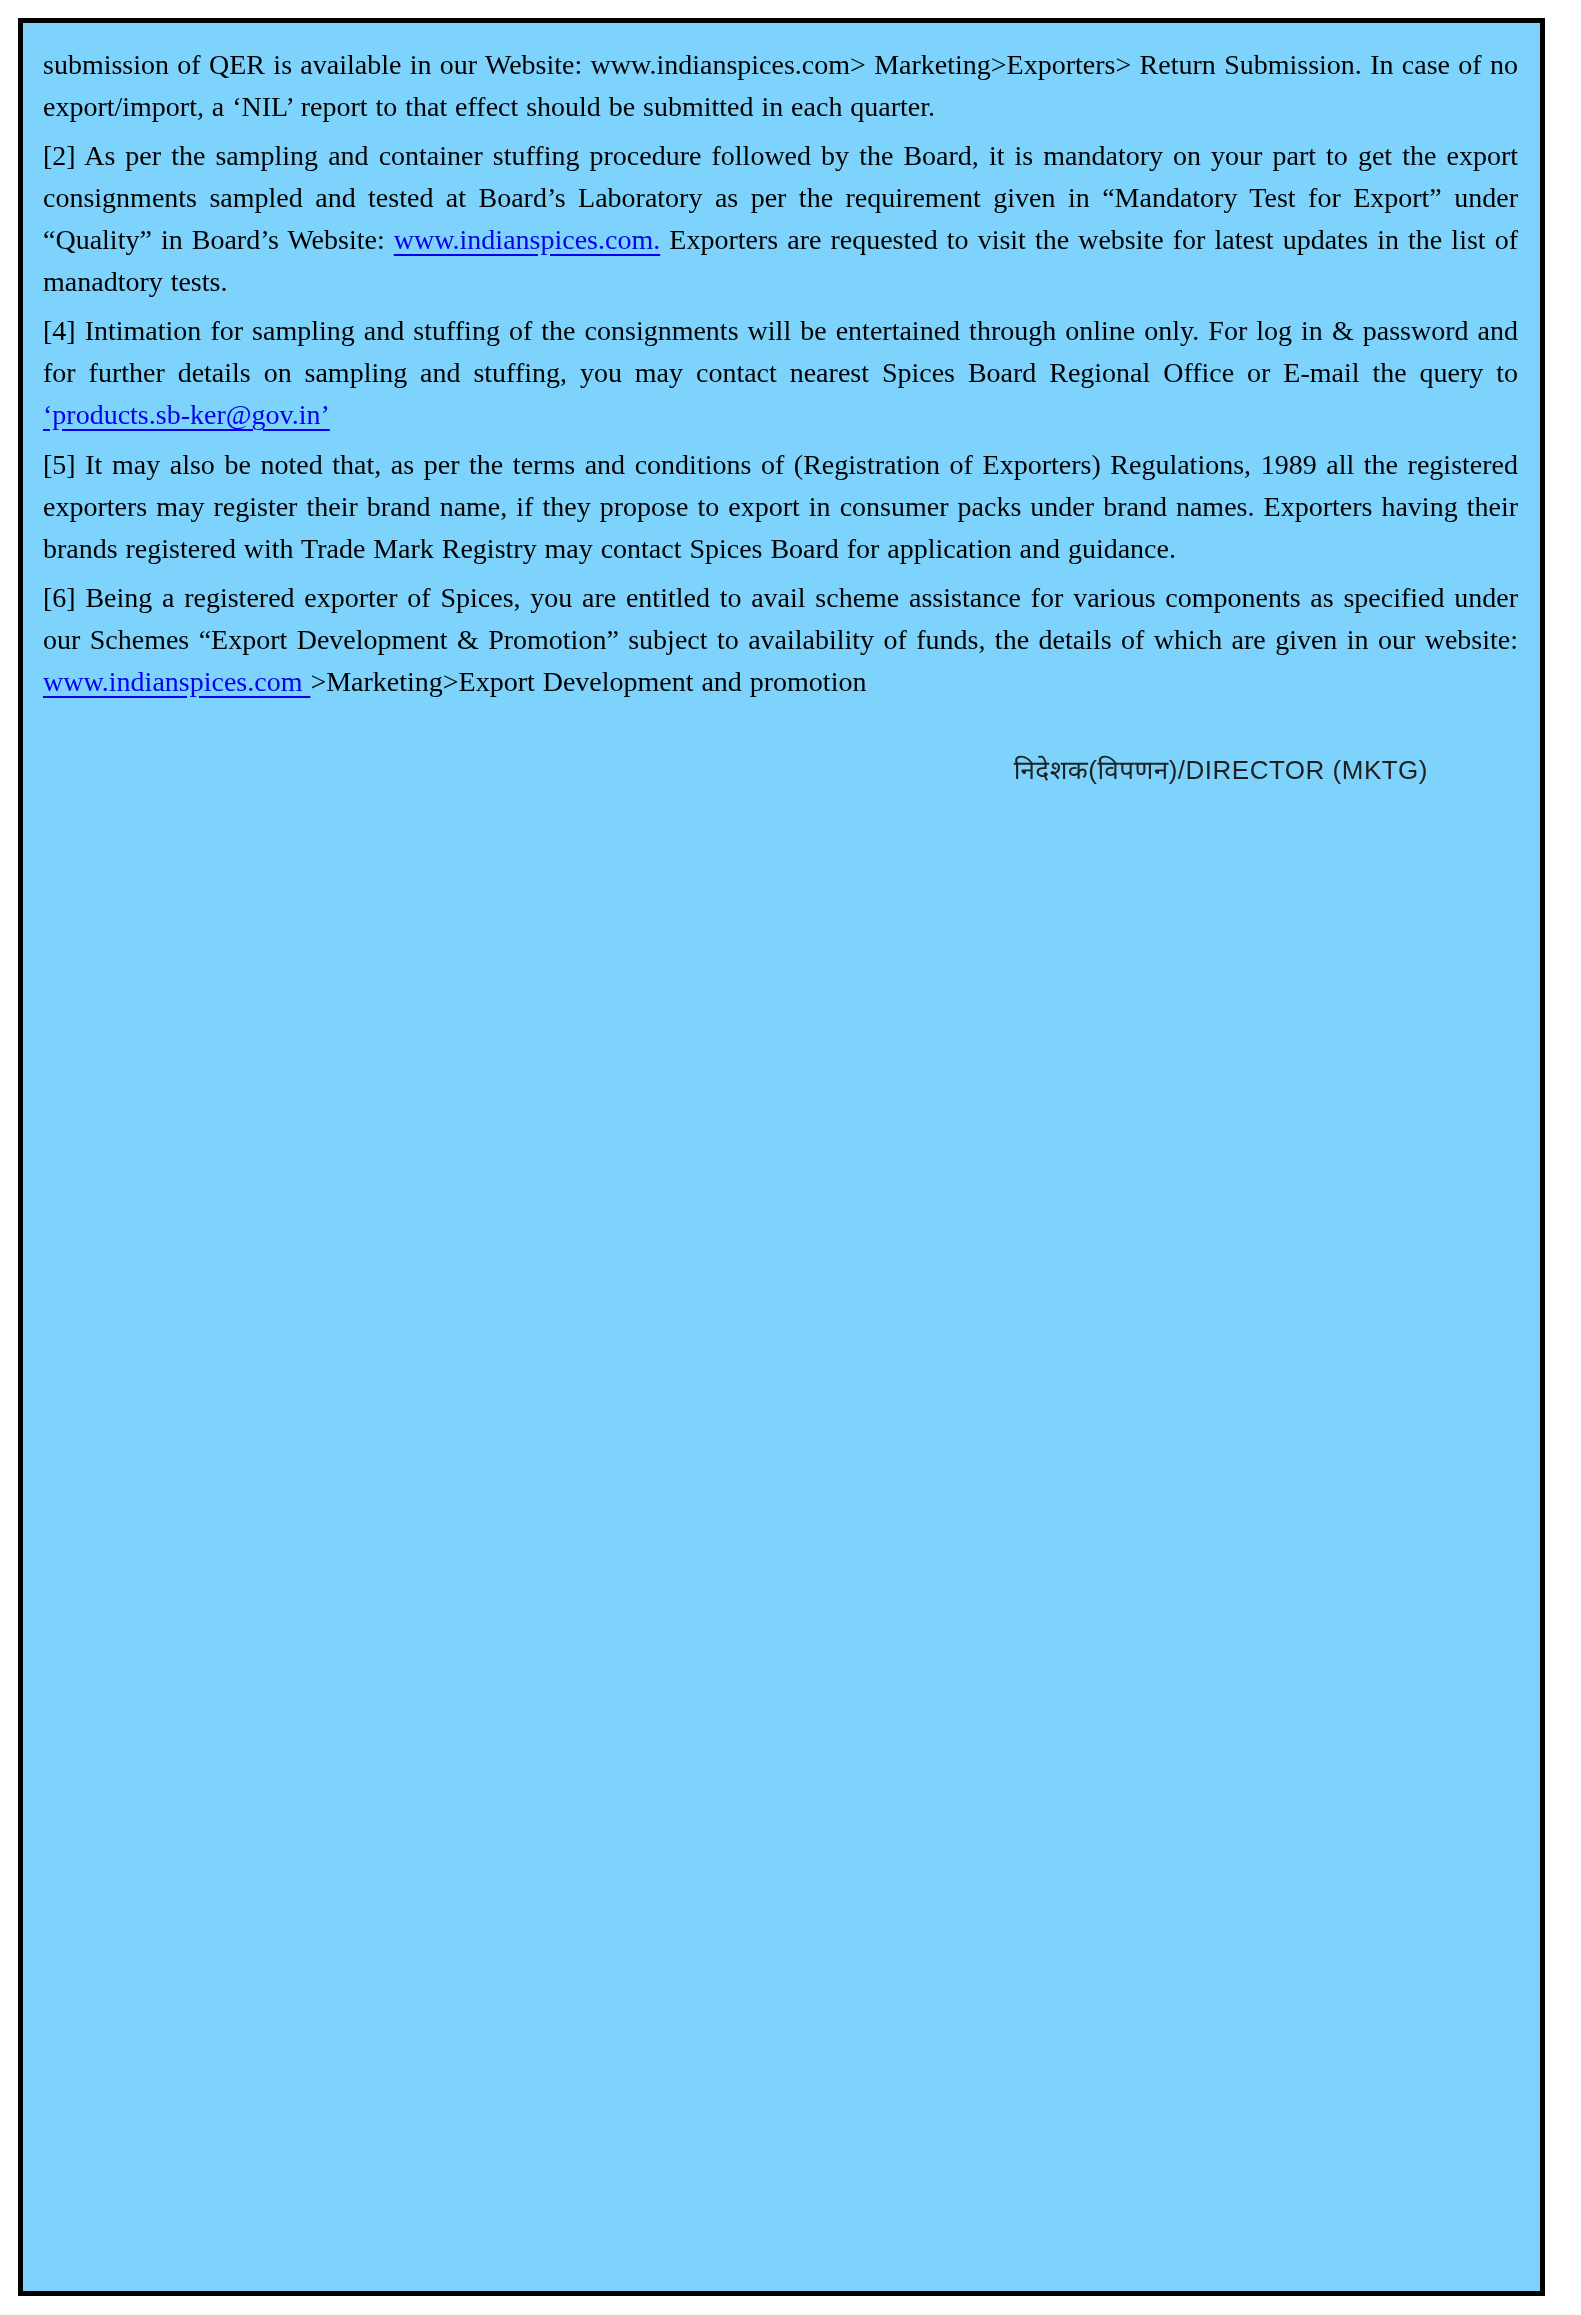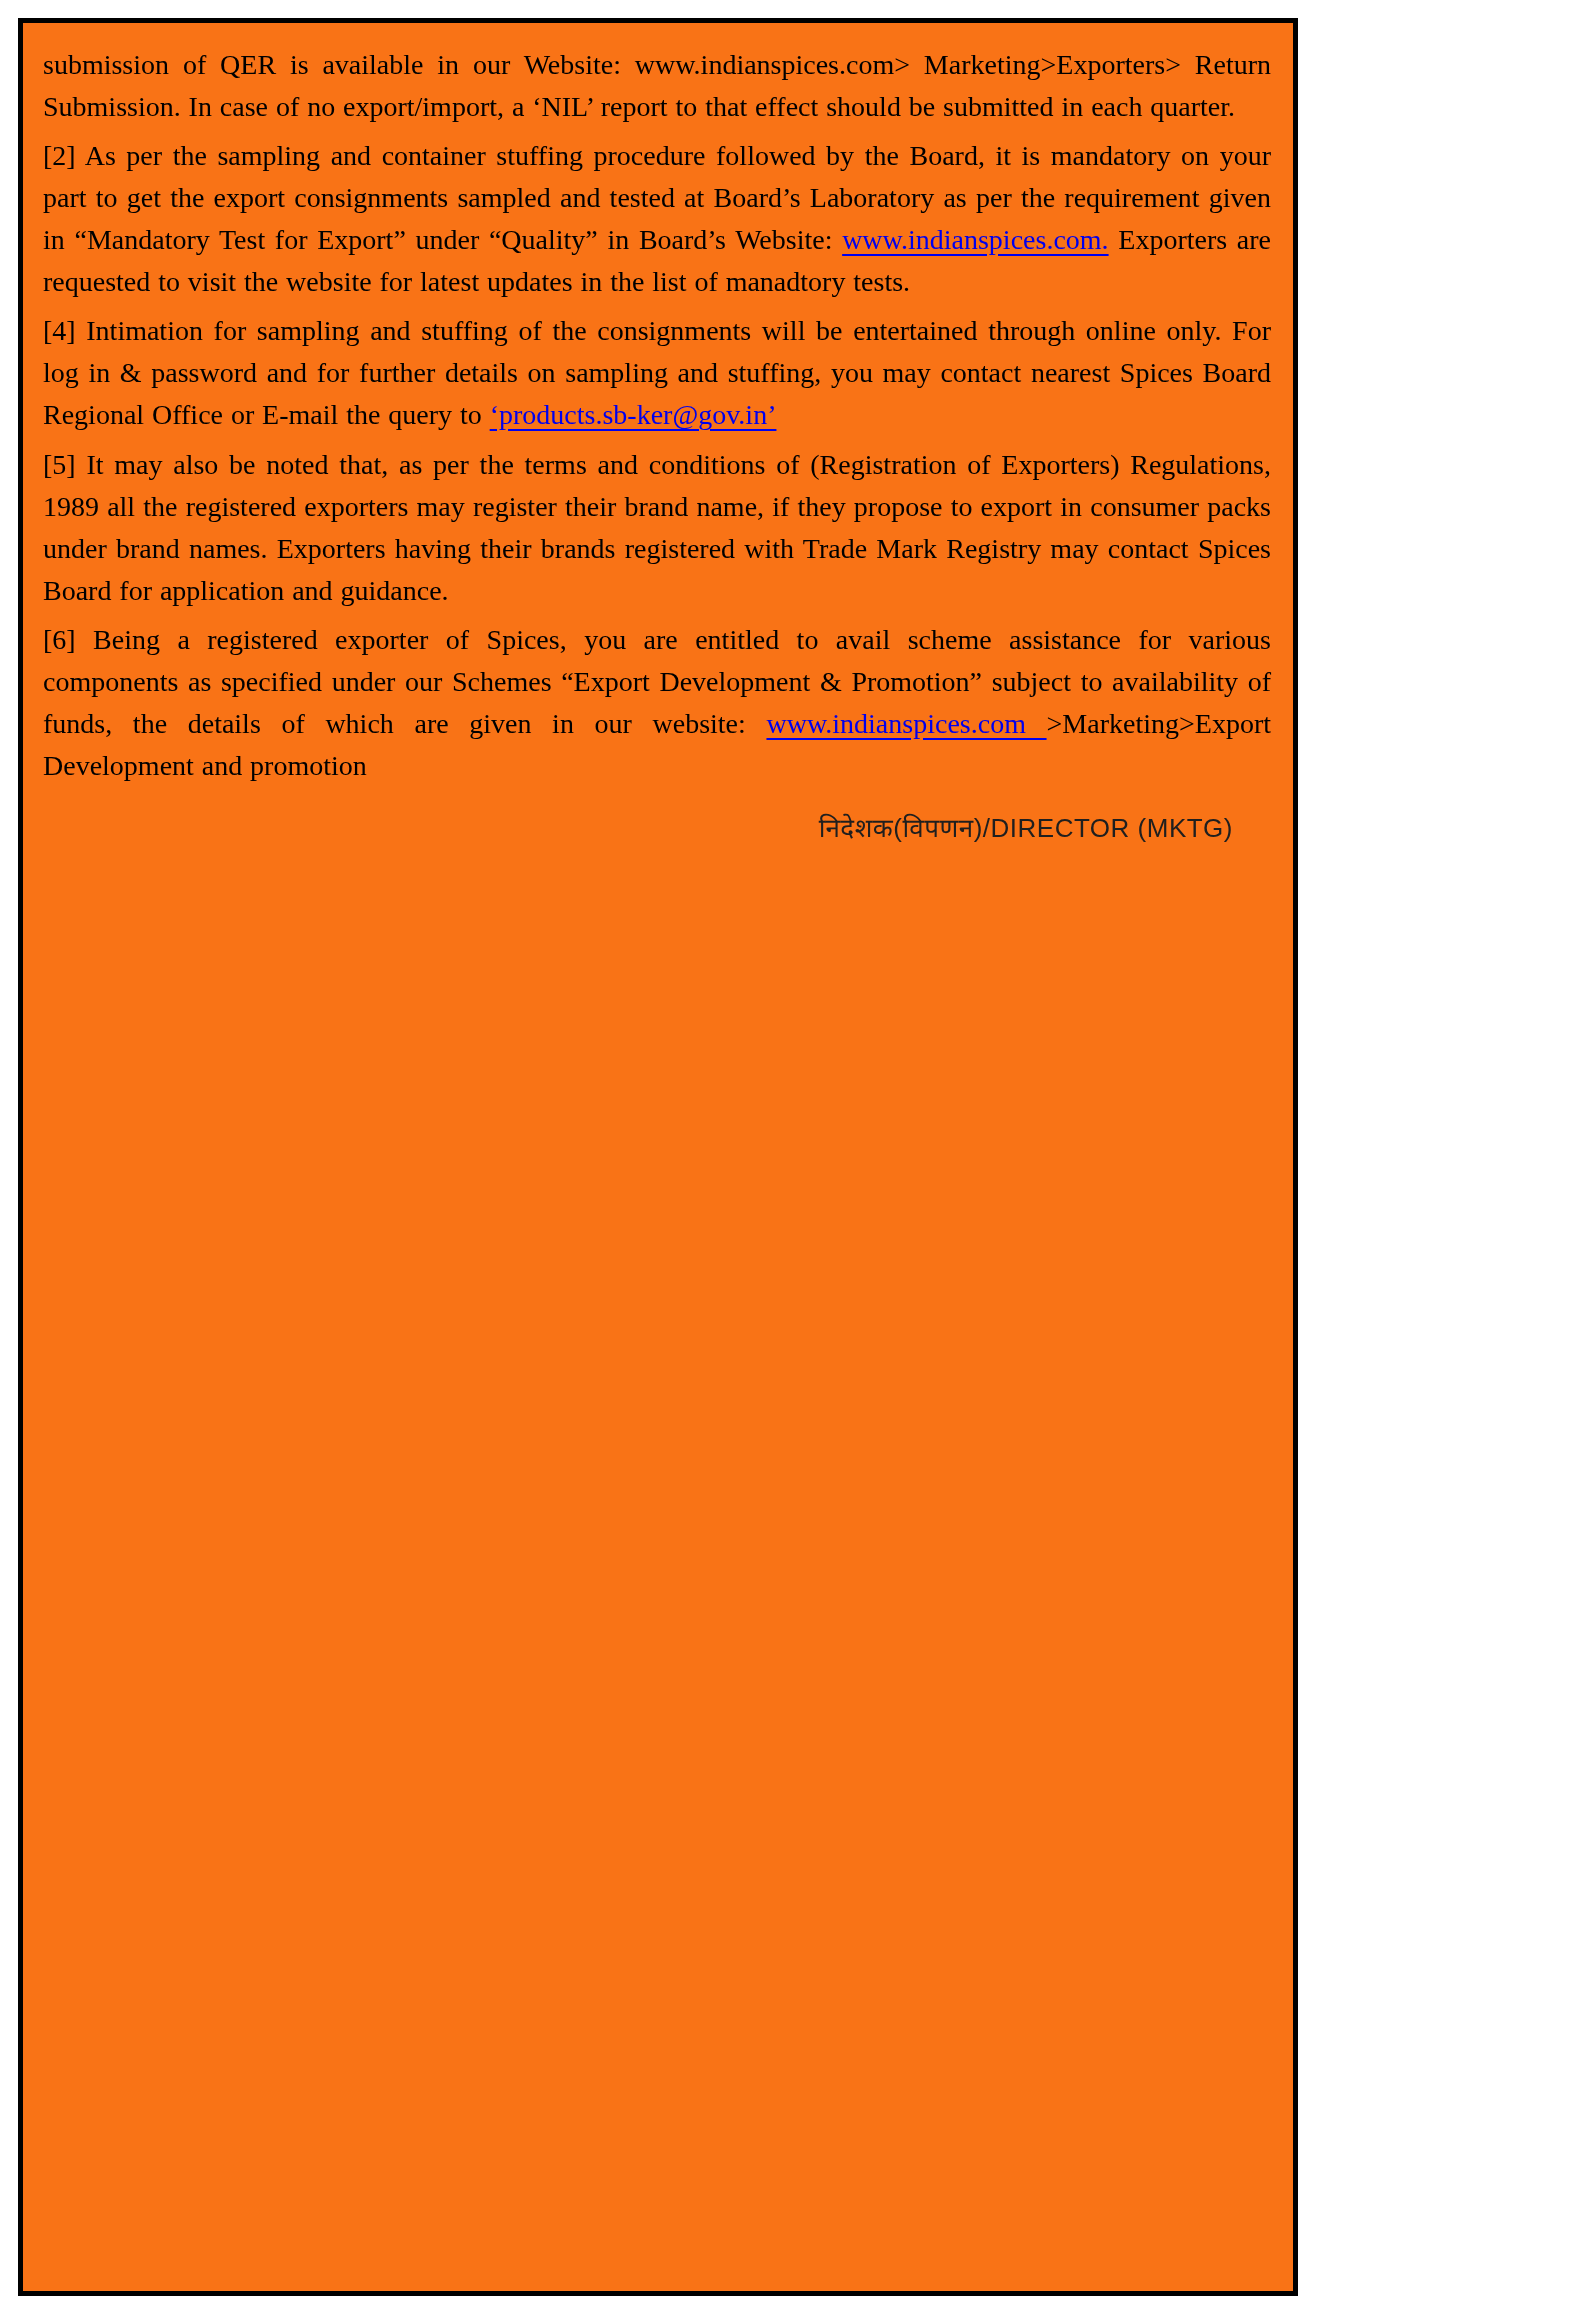--- a/index.html
+++ b/index.html
@@ -11,46 +11,46 @@
     width: 1581px;
     height: 2316px;
     position: relative;
     overflow: hidden;
     font-family: "Liberation Serif", serif;
   }
   .frame {
     position: absolute;
     left: 18px;
     top: 18px;
-    width: 1280px;
+    width: 1527px;
     height: 2278px;
     border: 5.4px solid #000000;
     box-sizing: border-box;
-    background: #f97316;
+    background: #7dd3fc;
   }
   .content {
     padding: 21px 22px 0 20px;
   }
   p.para {
     font-size: 28px;
     line-height: 42px;
     color: #000000;
     text-align: justify;
     margin: 0 0 7.2px 0;
     word-spacing: 0.9px;
   }
   a.link {
     color: #0000EE;
     text-underline-offset: 4.5px;
     cursor: pointer;
   }
   .signature {
-    margin-top: 22px;
+    margin-top: 48px;
     text-align: right;
-    padding-right: 60px;
+    padding-right: 112px;
     font-family: "Liberation Sans", "DejaVu Sans", sans-serif;
     font-size: 26px;
     color: #1f1f1f;
     letter-spacing: 0.5px;
   }
 </style>
 </head>
 <body>
 
 <div class="frame">

